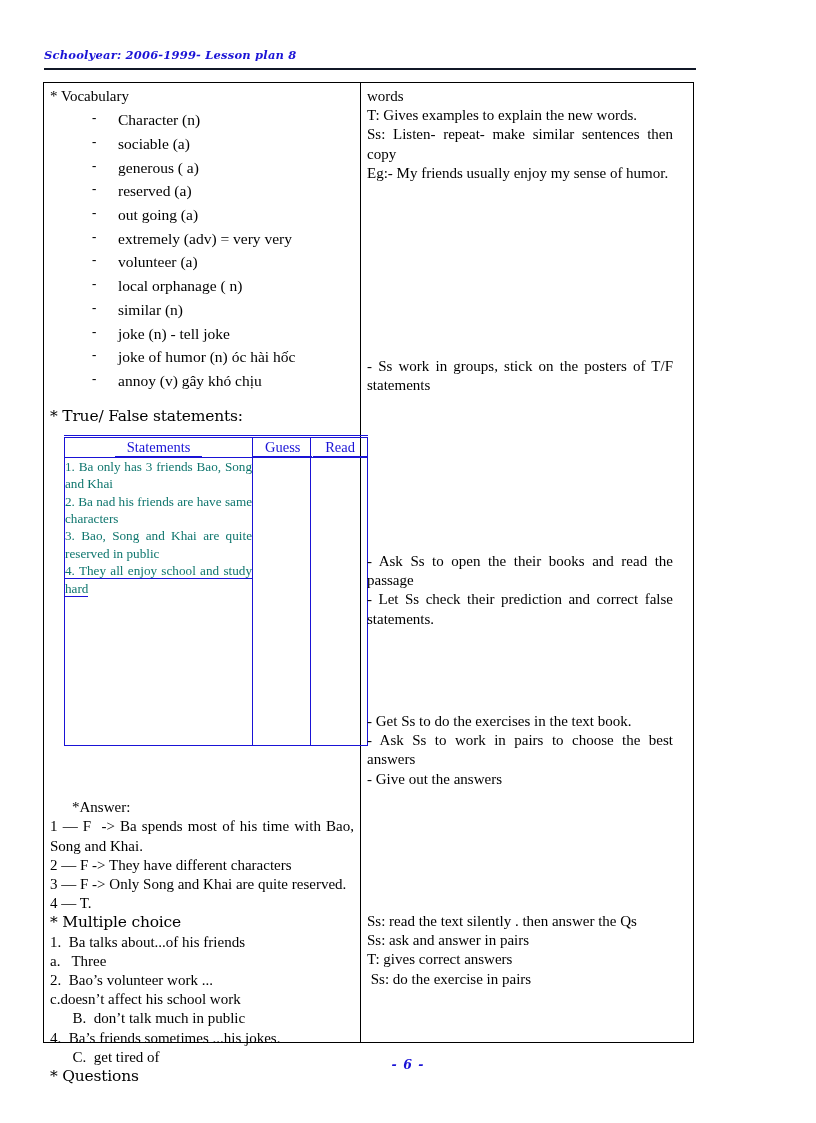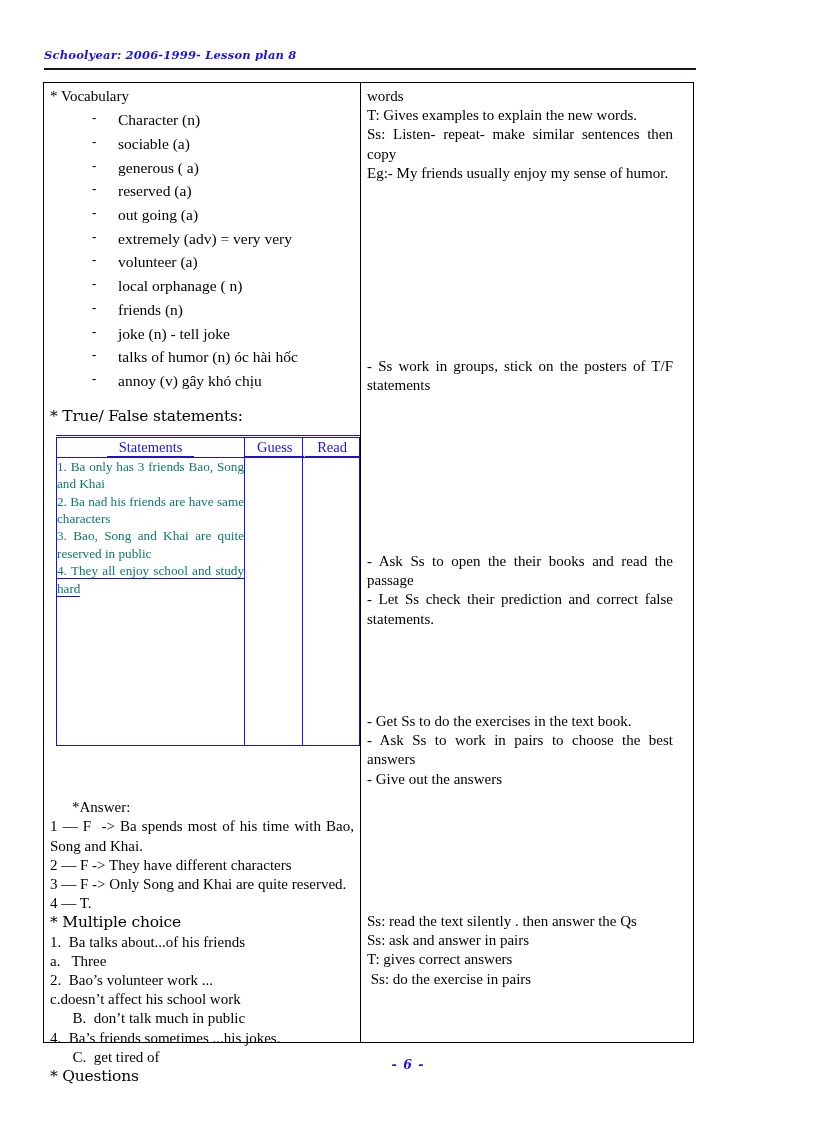--- a/index.html
+++ b/index.html
@@ -108,20 +108,21 @@
     margin-top: 9px;
     margin-left: 6px;
     width: 302px;
   }
   #tf-table {
     border-collapse: collapse;
     width: 302px;
     table-layout: fixed;
     border: 1.3px solid #1a13d6;
     border-top: 3px double #1a13d6;
+    margin-left: 8px;
   }
   #tf-table td, #tf-table th {
     border: 1.3px solid #1a13d6;
     vertical-align: top;
     padding: 0;
     color: #1a13d6;
   }
   #tf-head-statements {
     text-align: center;
     font-size: 14.5px;
@@ -200,23 +201,23 @@
 
     <ul id="vocab-list">
       <li><span class="dash">-</span><span>Character (n)</span></li>
       <li><span class="dash">-</span><span>sociable (a)</span></li>
       <li><span class="dash">-</span><span>generous  ( a)</span></li>
       <li><span class="dash">-</span><span>reserved (a)</span></li>
       <li><span class="dash">-</span><span>out going (a)</span></li>
       <li><span class="dash">-</span><span>extremely (adv) = very very</span></li>
       <li><span class="dash">-</span><span>volunteer (a)</span></li>
       <li><span class="dash">-</span><span>local orphanage ( n)</span></li>
-      <li><span class="dash">-</span><span>friends (n)</span></li>
+      <li><span class="dash">-</span><span>similar (n)</span></li>
       <li><span class="dash">-</span><span>joke (n)  - tell joke</span></li>
-      <li><span class="dash">-</span><span>talks of humor (n) óc hài hốc</span></li>
+      <li><span class="dash">-</span><span>joke of humor (n) óc hài hốc</span></li>
       <li><span class="dash">-</span><span>annoy (v) gây khó chịu</span></li>
     </ul>
 
     <div class="spacer-14"></div>
     <div class="star-head">* True/ False statements:</div>
 
     <div id="tf-table-wrap">
       <table id="tf-table">
         <tbody>
             <tr>

